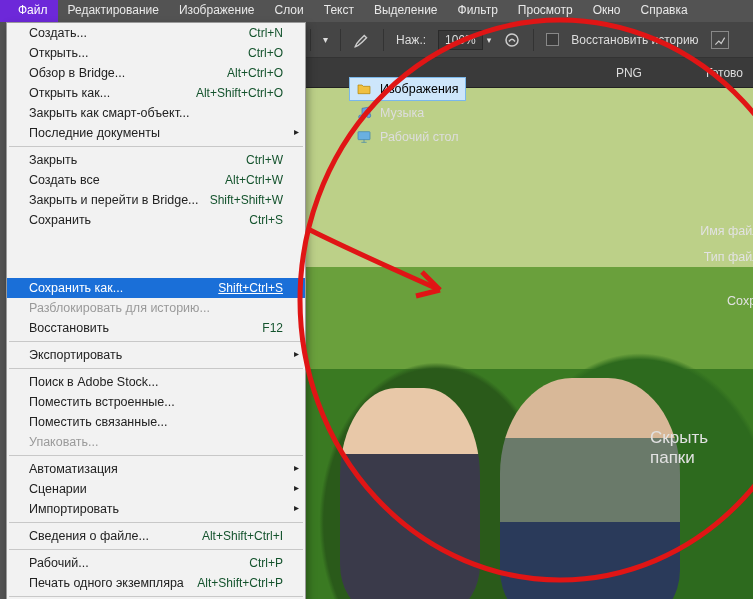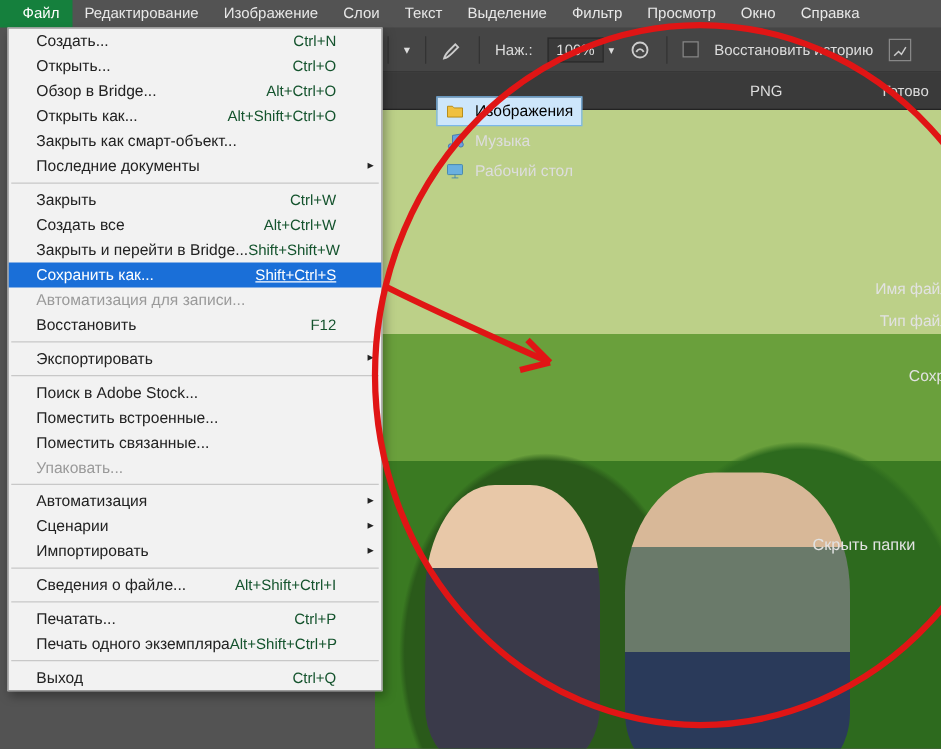--- a/index.html
+++ b/index.html
@@ -1,56 +1,56 @@
 <!DOCTYPE html>
 <html><head>
 <meta charset="utf-8">
 <style>
   * { margin: 0; padding: 0; box-sizing: border-box; font-family: "Segoe UI", Tahoma, sans-serif; }
   body { width: 753px; height: 599px; overflow: hidden; background: #535353; position: relative; }
 
   
   .menubar { height: 22px; background: #535353; display: flex; align-items: stretch; font-size: 12px; color: #e8e8e8; }
   .menubar .mi { padding: 3px 10px; cursor: default; }
-  .menubar .mi.active { background: #15803d; color: #fff; padding-left: 18px; }
+  .menubar .mi.active { background: #6d28d9; color: #fff; padding-left: 18px; }
 
   
   .toolbar { position: absolute; top: 22px; left: 300px; right: 0; height: 36px; background: #454545; display:flex; align-items:center; gap:12px; padding:0 10px; font-size:12px; color:#ddd; border-bottom:1px solid #333;}
   .toolbar .sep { width:1px; height:22px; background:#333; }
   .toolbar .brush { width:18px; height:18px; color:#ccc; }
   .toolbar .zoom { display:flex; align-items:center; gap:4px; }
   .toolbar .zoom-val { background:#3a3a3a; padding:2px 6px; border:1px solid #2a2a2a; }
   .toolbar .chk { width:13px; height:13px; border:1px solid #888; background:#3a3a3a; display:inline-block;}
   .toolbar .hist-icn { width:18px; height:18px; border:1px solid #888; display:flex; align-items:center; justify-content:center; color:#ccc;}
 
   
   .infostrip { position:absolute; top:58px; left:300px; right:0; height:30px; background:#3a3a3a; border-bottom:1px solid #222;}
-  .infostrip .cells { position:absolute; right:10px; top:0; height:100%; display:flex; align-items:center; gap:80px; font-size:12px; color:#ddd;}
+  .infostrip .cells { position:absolute; right:10px; top:0; height:100%; display:flex; align-items:center; gap:64px; font-size:12px; color:#ddd;}
 
   
   .filemenu { position: absolute; top: 22px; left: 6px; width: 300px; background: #f2f2f2; border: 1px solid #9a9a9a; box-shadow: 2px 4px 8px rgba(0,0,0,.35); font-size: 12.5px; color: #222; z-index: 50; }
-  .filemenu .row { display: flex; justify-content: space-between; align-items: flex-end; padding: 3px 36px 3px 22px; white-space: nowrap; position:relative;}
-  .filemenu .row.sel { background: #1a6fd8; color: #fff; }
+  .filemenu .row { display: flex; justify-content: space-between; align-items: flex-end; padding: 3px 22px 3px 22px; white-space: nowrap; position:relative;}
+  .filemenu .row.sel { background: #1a6fd8; color: #fff; margin-top: 48px; }
   .filemenu .row.dis { color: #9a9a9a; }
   .filemenu .row .sub::after { content:"▸"; font-size:10px; position:absolute; right:6px; }
   .filemenu hr { border: none; border-top: 1px solid #c8c8c8; margin: 3px 2px; }
   .filemenu .sc { color: #14532d; font-size:12px;}
   .filemenu .row.sel .sc { color:#fff;text-decoration:underline; }
 
   
   .dialog { position:absolute; top:58px; left:320px; right:0; bottom:0; background:#454545; z-index:5;}
   .sidepanel { position:absolute; top:20px; left:30px; width:115px; font-size:12.5px; color:#ddd;}
   .sidepanel .itm { display:flex; align-items:center; gap:8px; padding:3px 6px; margin-bottom:2px;}
   .sidepanel .itm.sel { background:#cde6fb; color:#000; outline:1px solid #7ab7ea;}
   .sidepanel .icn { width:16px; height:16px; display:flex; align-items:center; justify-content:center;}
 
   .labels { position:absolute; left:330px; top:160px; font-size:12.5px; color:#e2e2e2; text-align:right; width:120px;}
   .labels div { height:26px; line-height:26px;}
   .labels .save-lbl { margin-top:18px;}
-  .hide-lbl { position:absolute; left:330px; top:370px; font-size:13px; color:#e2e2e2;}
+  .hide-lbl { position:absolute; left:330px; top:370px; font-size:17px; color:#e2e2e2;}
 
   
   .canvas { position:absolute; top:88px; left:300px; right:0; bottom:0; z-index:1; overflow:hidden; }
   .canvas::before { content:""; position:absolute; inset:0;
     background:
       radial-gradient(ellipse at 30% 85%, #2a5a1a 0 25%, transparent 26%),
       radial-gradient(ellipse at 75% 88%, #2d6a1e 0 28%, transparent 29%),
       linear-gradient(#bcd088 0 35%, #6aa03c 35% 55%, #3a7a22 55% 100%);
   }
   .canvas .person { position:absolute; border-radius:40% 40% 20% 20%; }
@@ -144,26 +144,30 @@
       <span class="sc">Ctrl+W</span>
     </div>
     <div class="row">
       <span>Создать все</span>
       <span class="sc">Alt+Ctrl+W</span>
     </div>
     <div class="row">
       <span>Закрыть и перейти в Bridge...</span>
       <span class="sc">Shift+Shift+W</span>
     </div>
+    <div class="row">
+      <span>Сохранить</span>
+      <span class="sc">Ctrl+S</span>
+    </div>
     <div class="row sel">
       <span>Сохранить как...</span>
       <span class="sc">Shift+Ctrl+S</span>
     </div>
     <div class="row dis">
-      <span>Автоматизация для записи...</span>
+      <span>Разблокировать для историю...</span>
     </div>
     <div class="row">
       <span>Восстановить</span>
       <span class="sc">F12</span>
     </div>
     <hr>
     <div class="row">
       <span class="sub">Экспортировать</span>
     </div>
     <hr>
@@ -189,21 +193,21 @@
     <div class="row">
       <span class="sub">Импортировать</span>
     </div>
     <hr>
     <div class="row">
       <span>Сведения о файле...</span>
       <span class="sc">Alt+Shift+Ctrl+I</span>
     </div>
     <hr>
     <div class="row">
-      <span>Печатать...</span>
+      <span>Рабочий...</span>
       <span class="sc">Ctrl+P</span>
     </div>
     <div class="row">
       <span>Печать одного экземпляра</span>
       <span class="sc">Alt+Shift+Ctrl+P</span>
     </div>
     <hr>
     <div class="row">
       <span>Выход</span>
       <span class="sc">Ctrl+Q</span>

